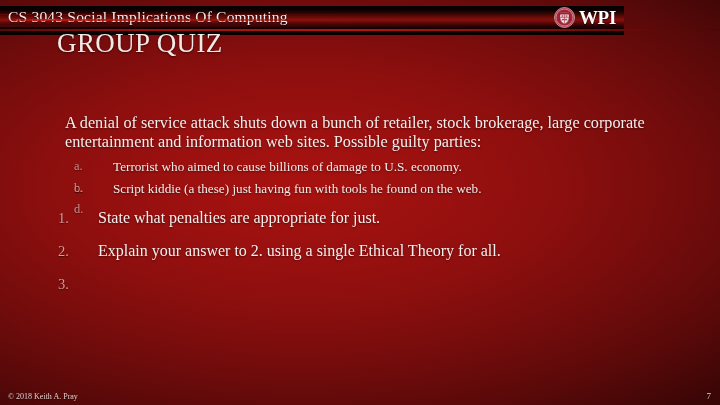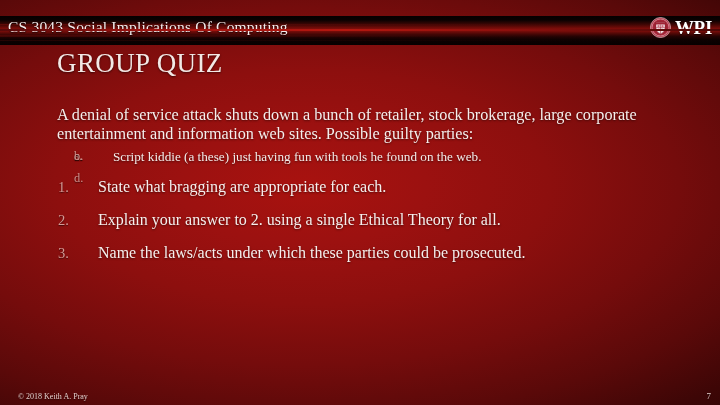--- a/index.html
+++ b/index.html
@@ -20,22 +20,22 @@
         #8d0f0e 36%,
         #750c0c 55%,
         #5a0909 72%,
         #3d0606 87%,
         #2a0404 100%),
       #2a0404;
   }
   
   .header {
     position: absolute;
-    left: 0; top: 16px;
-    width: 720px;
+    left: 0; top: 6px;
+    width: 624px;
     height: 29px;
     background:
       linear-gradient(to bottom,
         #050000 0%,
         #0a0101 14%,
         #3a0604 28%,
         #6e0b08 40%,
         #8c100c 48%,
         #5c0907 58%,
         #240303 70%,
@@ -109,40 +109,40 @@
         #9c120f 20%,
         #b4170f 48%,
         #8a0f0c 72%,
         #4c0706 100%);
   }
 
   
   .slide-title {
     position: absolute;
     left: 57px;
-    top: 48px;
+    top: 28px;
     font-size: 27px;
     color: #f3e9e6;
     letter-spacing: 0.4px;
     text-shadow: 0 1px 2px rgba(0,0,0,0.55);
   }
 
   
   .body-block {
     position: absolute;
     left: 57px;
     top: 106px;
     width: 612px;
   }
   .lead {
     font-size: 16.2px;
     line-height: 18.5px;
     color: #f6eeec;
     text-shadow: 0 1px 2px rgba(0,0,0,0.5);
-    margin: 0;
+    margin: 8px;
   }
 
   .sub-list {
     margin: 6px 0 0 0;
     padding: 0;
     list-style: none;
   }
   .sub-item {
     position: relative;
     padding-left: 56px;
@@ -184,21 +184,21 @@
     top: 0;
     width: 22px;
     font-size: 14.5px;
     color: #d49a95;
     text-shadow: 0 1px 1px rgba(0,0,0,0.5);
   }
 
   
   .footer-copyright {
     position: absolute;
-    left: 18px;
+    left: 8px;
     bottom: 4px;
     font-size: 8px;
     color: #e6cfcc;
     font-family: "Liberation Serif", "DejaVu Serif", serif;
     text-shadow: 0 1px 1px rgba(0,0,0,0.6);
   }
   .footer-pagenum {
     position: absolute;
     right: 9px;
     bottom: 4px;
@@ -240,45 +240,45 @@
 
   <div class="slide-title">GROUP QUIZ</div>
 
   <div class="body-block">
 
     <p class="lead">A denial of service attack shuts down a bunch of retailer, stock brokerage, large corporate entertainment and information web sites. Possible guilty parties:</p>
 
     <ul class="sub-list">
       <li class="sub-item">
         <span class="sub-marker">a.</span>
+        <span>Terrorist who aimed to cause billions of damage to U.S. economy.</span>
       </li>
       <li class="sub-item">
         <span class="sub-marker">b.</span>
       </li>
       <li class="sub-item">
         <span class="sub-marker">c.</span>
         <span>Script kiddie (a these) just having fun with tools he found on the web.</span>
       </li>
       <li class="sub-item">
         <span class="sub-marker">d.</span>
       </li>
     </ul>
 
     <ol class="num-list">
       <li class="num-item">
         <span class="num-marker">1.</span>
-        <span>State what bragging are appropriate for each.</span>
+        <span>State what penalties are appropriate for just.</span>
       </li>
       <li class="num-item">
         <span class="num-marker">2.</span>
         <span>Explain your answer to 2. using a single Ethical Theory for all.</span>
       </li>
       <li class="num-item">
         <span class="num-marker">3.</span>
-        <span>Name the laws/acts under which these parties could be prosecuted.</span>
       </li>
     </ol>
   </div>
 
   <div class="footer-copyright">© 2018 Keith A. Pray</div>
   <div class="footer-pagenum">7</div>
 
 </div>
 
 </body></html>

